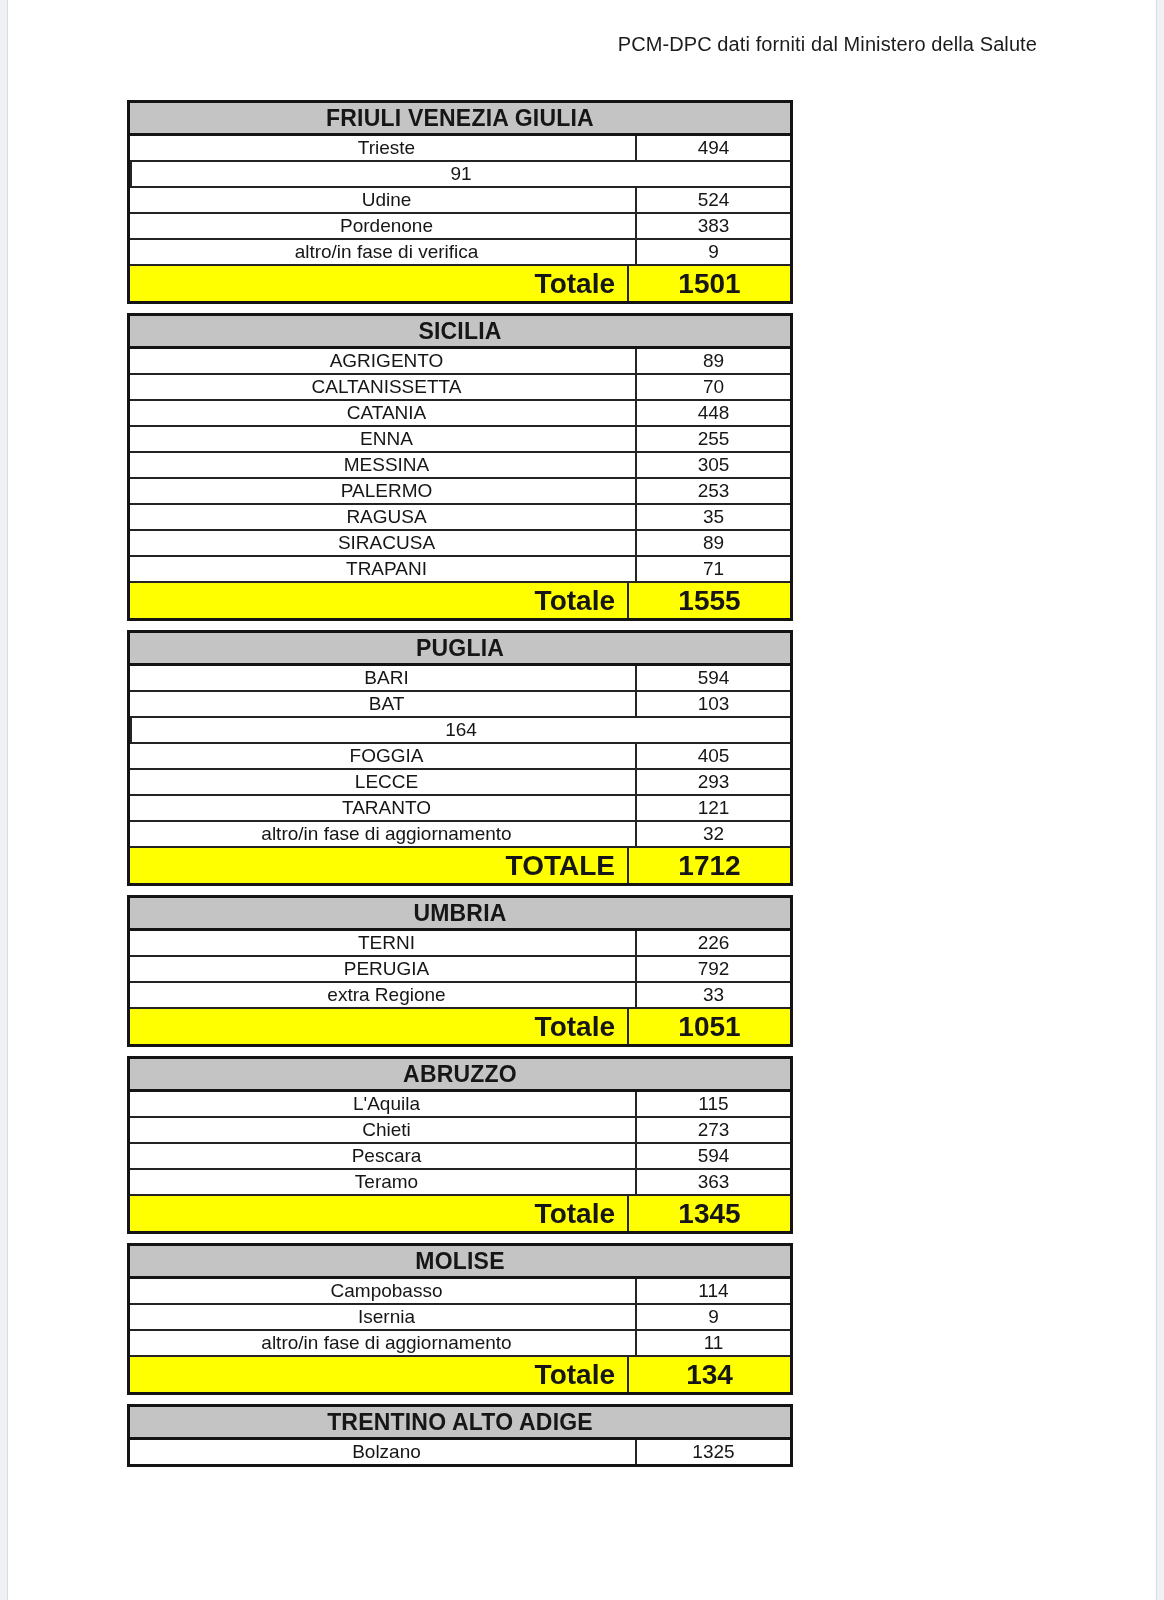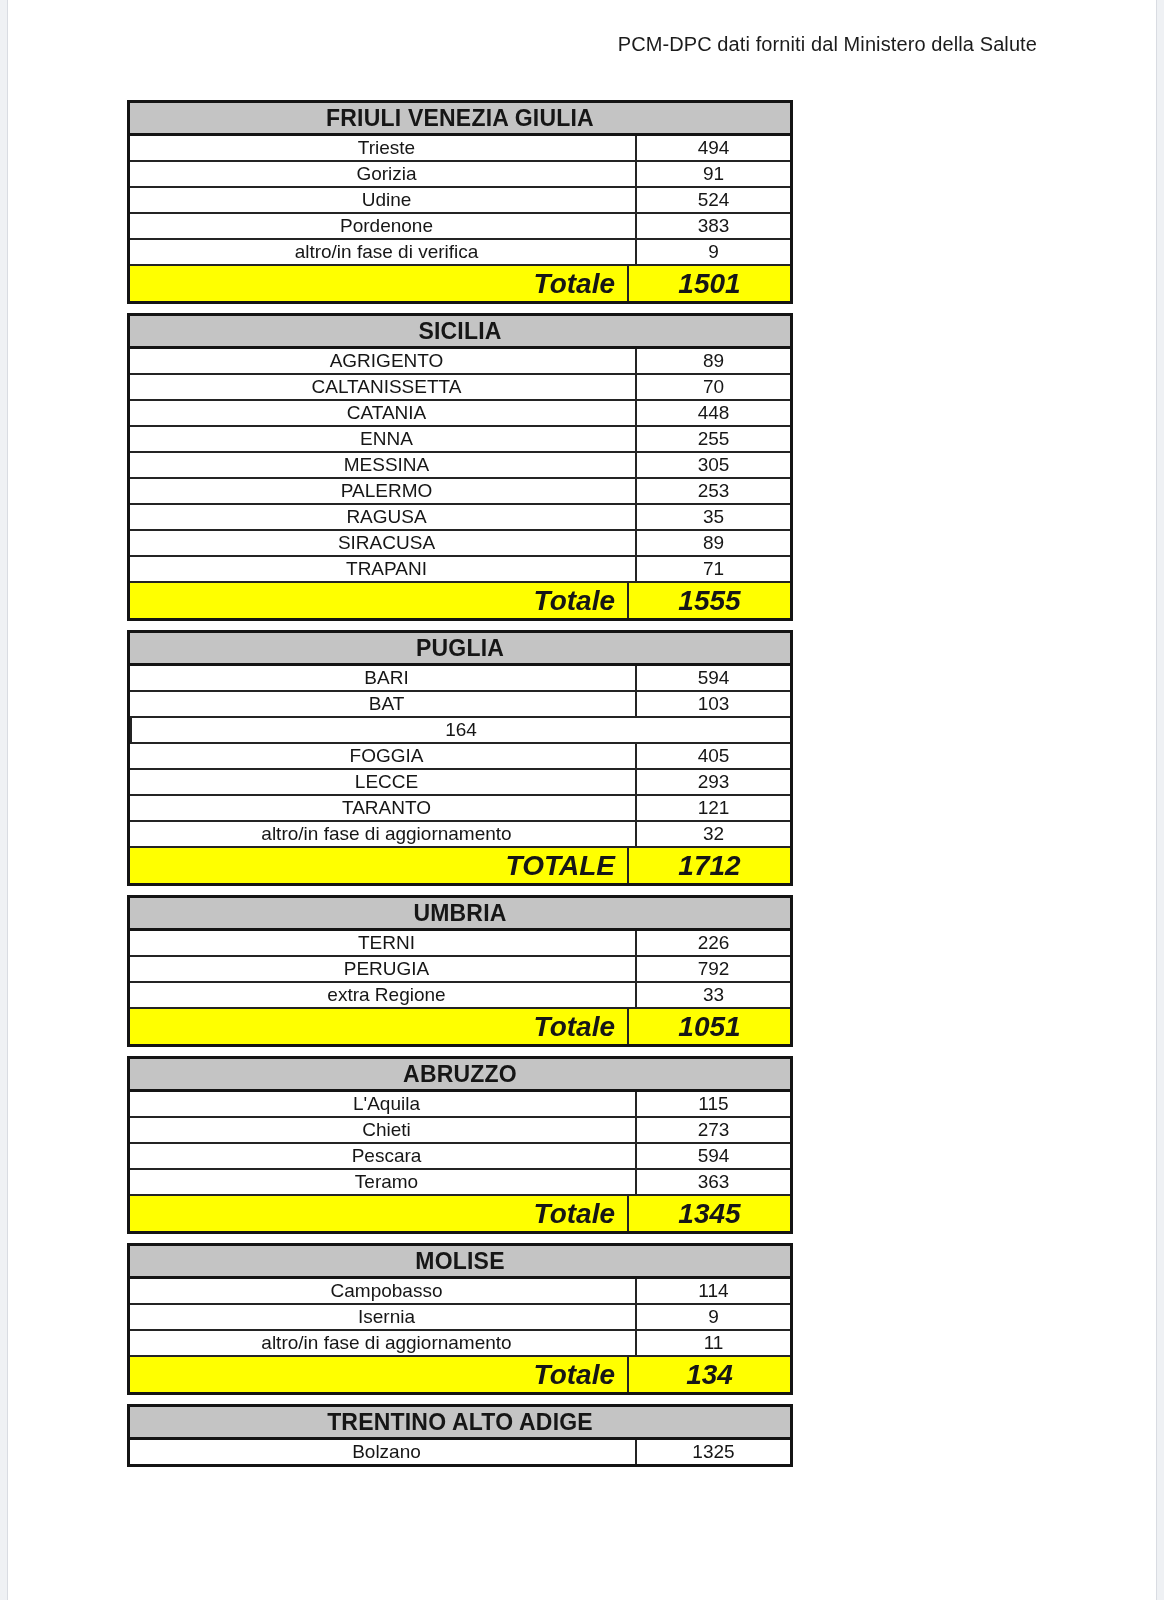--- a/index.html
+++ b/index.html
@@ -58,21 +58,20 @@
     text-align:center;
     overflow:hidden;
     white-space:nowrap;
   }
   .cell.name { width:497px;padding-left:8px; }
   .cell.val  { flex:1; border-left:2px solid #242424; }
 
   .rrow.total { background:#ffff00; }
   .rrow.total .cell {
     font-weight:bold;
-    font-style:italic;
     font-size:28px;
     line-height:35px;
   }
   .rrow.total .cell.name {
     text-align:right;
     padding-right:12px;
     box-sizing:border-box;
   }
 </style>
 </head>
@@ -84,21 +83,20 @@
 <div class="header-note">PCM-DPC dati forniti dal Ministero della Salute</div>
 
 <div class="tables">
     <div class="rtable">
       <div class="rhead">FRIULI VENEZIA GIULIA</div>
       <div class="rrow">
         <div class="cell name">Trieste</div>
         <div class="cell val">494</div>
       </div>
       <div class="rrow">
-        <div class="cell name">Gorizia</div>
         <div class="cell val">91</div>
       </div>
       <div class="rrow">
         <div class="cell name">Udine</div>
         <div class="cell val">524</div>
       </div>
       <div class="rrow">
         <div class="cell name">Pordenone</div>
         <div class="cell val">383</div>
       </div>

